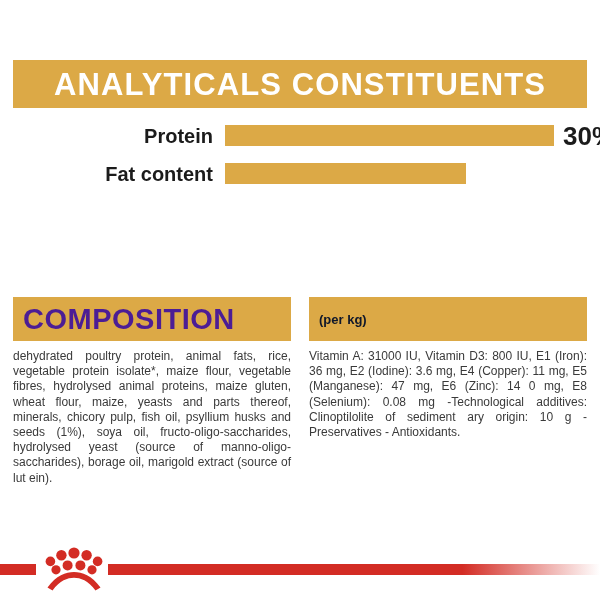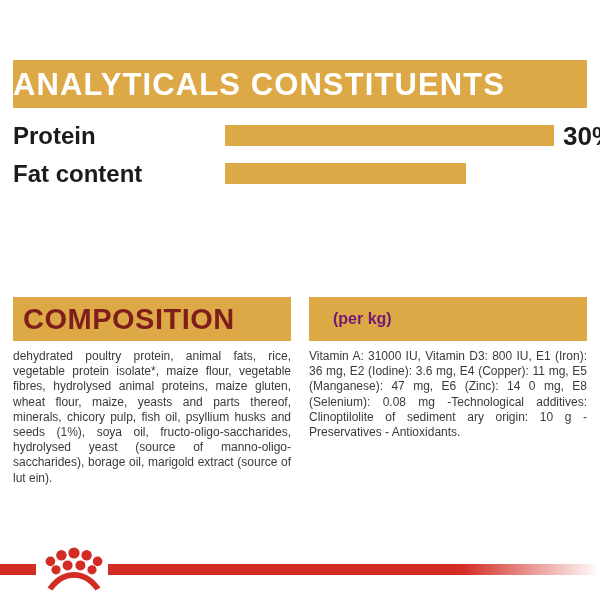--- a/index.html
+++ b/index.html
@@ -27,21 +27,21 @@
   
   .analyticals-header {
     position: absolute;
     left: 13px;
     top: 60px;
     width: 574px;
     height: 48px;
     background: #dca946;
     display: flex;
     align-items: center;
-    justify-content: flex-start;
+    justify-content: center;
   }
   .analyticals-header-title {
     color: #ffffff;
     font-size: 31px;
     font-weight: bold;
     letter-spacing: 1.1px;
     line-height: 1;
     white-space: nowrap;
   }
 
@@ -64,22 +64,23 @@
   .chart-row.r1 { top: 40px; }
   .chart-row.r2 { top: 78px; }
 
   .chart-label {
     position: absolute;
     left: 0;
     top: 0;
     width: 200px;
     height: 36px;
     line-height: 36px;
+    text-align: right;
     color: #1b1b1b;
-    font-size: 24px;
+    font-size: 20px;
     font-weight: bold;
     white-space: nowrap;
   }
   .chart-bar-wrap {
     position: absolute;
     left: 212px;
     top: 0;
     height: 36px;
     width: 362px;
   }
@@ -111,33 +112,33 @@
 
   .panel-header {
     height: 44px;
     background: #dca946;
     display: flex;
     align-items: center;
     padding-left: 10px;
     box-sizing: border-box;
   }
   .panel-header-title {
-    color: #7f1d1d;
+    color: #4c1d95;
     font-size: 29px;
     font-weight: bold;
     letter-spacing: 0.5px;
     line-height: 1;
     white-space: nowrap;
   }
   .panel-header-sub {
-    color: #701a75;
-    font-size: 16px;
+    color: #0f172a;
+    font-size: 13px;
     font-weight: bold;
     line-height: 1;
-    margin-left: 14px;
+    margin-left: 0;
     white-space: nowrap;
   }
 
   .panel-body {
     margin-top: 8px;
     color: #3a3a3a;
     font-size: 12px;
     line-height: 15.2px;
     text-align: justify;
     text-justify: inter-word;

